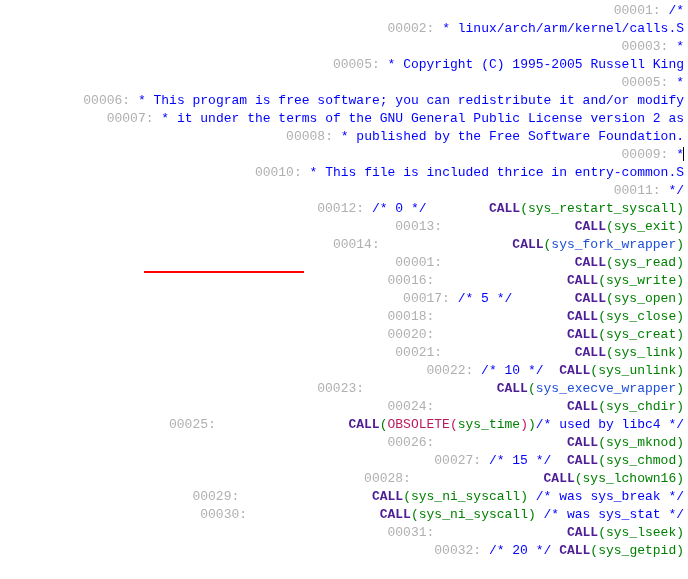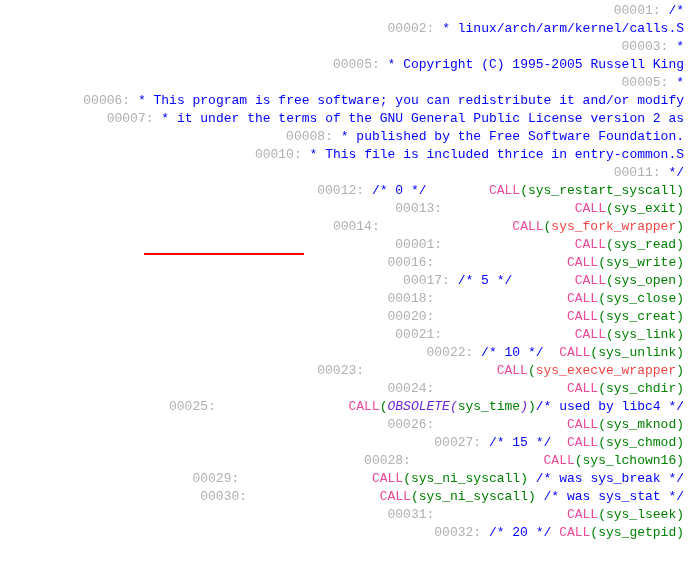--- a/index.html
+++ b/index.html
@@ -19,25 +19,25 @@
   }
   .lnum {
     color: #b0b0b0;
     display: inline-block;
     width: 48px;
   }
   .colon {
     color: #b0b0b0;
   }
   .comment { color: #0000ff; }
-  .call { color: #ec4899; font-weight: normal; }
+  .call { color: #4c1d95; font-weight: bold; }
   .paren { color: #008000; }
   .fn-green { color: #008000; font-weight: normal; }
-  .fn-black { color: #ef4444; }
-  .obs { color: #6d28d9; font-style: italic; }
+  .fn-black { color: #1d4ed8; }
+  .obs { color: #be185d; }
   .cursor {
     display: inline-block;
     border-left: 1px solid #000;
     height: 14px;
     vertical-align: text-top;
     margin-left: -1px;
   }
   .underline-red {
     position: absolute;
     height: 2px;
@@ -52,20 +52,21 @@
 
 <div id="code">
     <div class="line"><span class="lnum">00001</span><span class="colon">: </span><span class="comment">/*</span></div>
     <div class="line"><span class="lnum">00002</span><span class="colon">: </span><span class="comment"> *  linux/arch/arm/kernel/calls.S</span></div>
     <div class="line"><span class="lnum">00003</span><span class="colon">: </span><span class="comment"> *</span></div>
     <div class="line"><span class="lnum">00005</span><span class="colon">: </span><span class="comment"> *  Copyright (C) 1995-2005 Russell King</span></div>
     <div class="line"><span class="lnum">00005</span><span class="colon">: </span><span class="comment"> *</span></div>
     <div class="line"><span class="lnum">00006</span><span class="colon">: </span><span class="comment"> * This program is free software; you can redistribute it and/or modify</span></div>
     <div class="line"><span class="lnum">00007</span><span class="colon">: </span><span class="comment"> * it under the terms of the GNU General Public License version 2 as</span></div>
     <div class="line"><span class="lnum">00008</span><span class="colon">: </span><span class="comment"> * published by the Free Software Foundation.</span></div>
+    <div class="line"><span class="lnum">00009</span><span class="colon">: </span><span class="comment"> *</span><span class="cursor"></span></div>
     <div class="line"><span class="lnum">00010</span><span class="colon">: </span><span class="comment"> *  This file is included thrice in entry-common.S</span></div>
     <div class="line"><span class="lnum">00011</span><span class="colon">: </span><span class="comment"> */</span></div>
     <div class="line"><span class="lnum">00012</span><span class="colon">: </span><span class="comment">/* 0 */</span><span>&nbsp;&nbsp;&nbsp;&nbsp;&nbsp;&nbsp;&nbsp;&nbsp;</span><span class="call">CALL</span><span class="paren">(</span><span class="fn-green">sys_restart_syscall</span><span class="paren">)</span></div>
     <div class="line"><span class="lnum">00013</span><span class="colon">: </span><span>&nbsp;&nbsp;&nbsp;&nbsp;&nbsp;&nbsp;&nbsp;&nbsp;&nbsp;&nbsp;&nbsp;&nbsp;&nbsp;&nbsp;&nbsp;&nbsp;</span><span class="call">CALL</span><span class="paren">(</span><span class="fn-green">sys_exit</span><span class="paren">)</span></div>
     <div class="line"><span class="lnum">00014</span><span class="colon">: </span><span>&nbsp;&nbsp;&nbsp;&nbsp;&nbsp;&nbsp;&nbsp;&nbsp;&nbsp;&nbsp;&nbsp;&nbsp;&nbsp;&nbsp;&nbsp;&nbsp;</span><span class="call">CALL</span><span class="paren">(</span><span class="fn-black">sys_fork_wrapper</span><span class="paren">)</span></div>
     <div class="line"><span class="lnum">00001</span><span class="colon">: </span><span>&nbsp;&nbsp;&nbsp;&nbsp;&nbsp;&nbsp;&nbsp;&nbsp;&nbsp;&nbsp;&nbsp;&nbsp;&nbsp;&nbsp;&nbsp;&nbsp;</span><span class="call">CALL</span><span class="paren">(</span><span class="fn-green">sys_read</span><span class="paren">)</span><div class="underline-red"></div></div>
     <div class="line"><span class="lnum">00016</span><span class="colon">: </span><span>&nbsp;&nbsp;&nbsp;&nbsp;&nbsp;&nbsp;&nbsp;&nbsp;&nbsp;&nbsp;&nbsp;&nbsp;&nbsp;&nbsp;&nbsp;&nbsp;</span><span class="call">CALL</span><span class="paren">(</span><span class="fn-green">sys_write</span><span class="paren">)</span></div>
     <div class="line"><span class="lnum">00017</span><span class="colon">: </span><span class="comment">/* 5 */</span><span>&nbsp;&nbsp;&nbsp;&nbsp;&nbsp;&nbsp;&nbsp;&nbsp;</span><span class="call">CALL</span><span class="paren">(</span><span class="fn-green">sys_open</span><span class="paren">)</span></div>
     <div class="line"><span class="lnum">00018</span><span class="colon">: </span><span>&nbsp;&nbsp;&nbsp;&nbsp;&nbsp;&nbsp;&nbsp;&nbsp;&nbsp;&nbsp;&nbsp;&nbsp;&nbsp;&nbsp;&nbsp;&nbsp;</span><span class="call">CALL</span><span class="paren">(</span><span class="fn-green">sys_close</span><span class="paren">)</span></div>
     <div class="line"><span class="lnum">00020</span><span class="colon">: </span><span>&nbsp;&nbsp;&nbsp;&nbsp;&nbsp;&nbsp;&nbsp;&nbsp;&nbsp;&nbsp;&nbsp;&nbsp;&nbsp;&nbsp;&nbsp;&nbsp;</span><span class="call">CALL</span><span class="paren">(</span><span class="fn-green">sys_creat</span><span class="paren">)</span></div>

